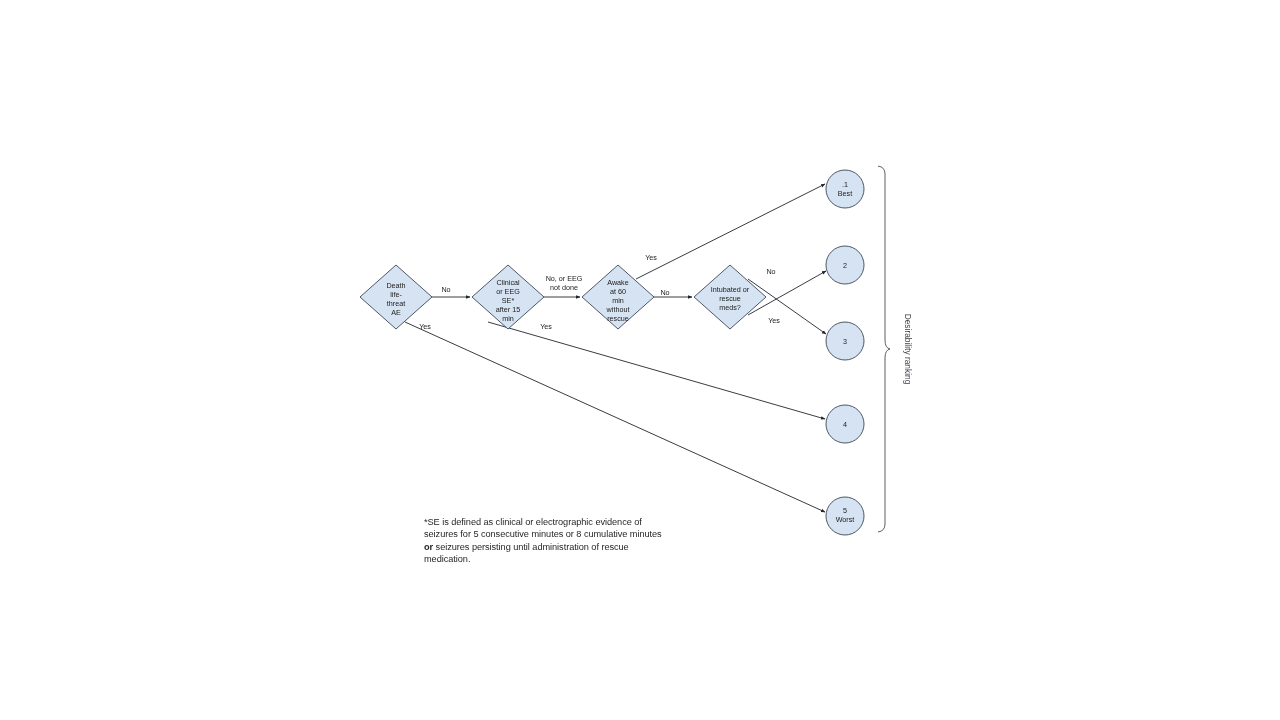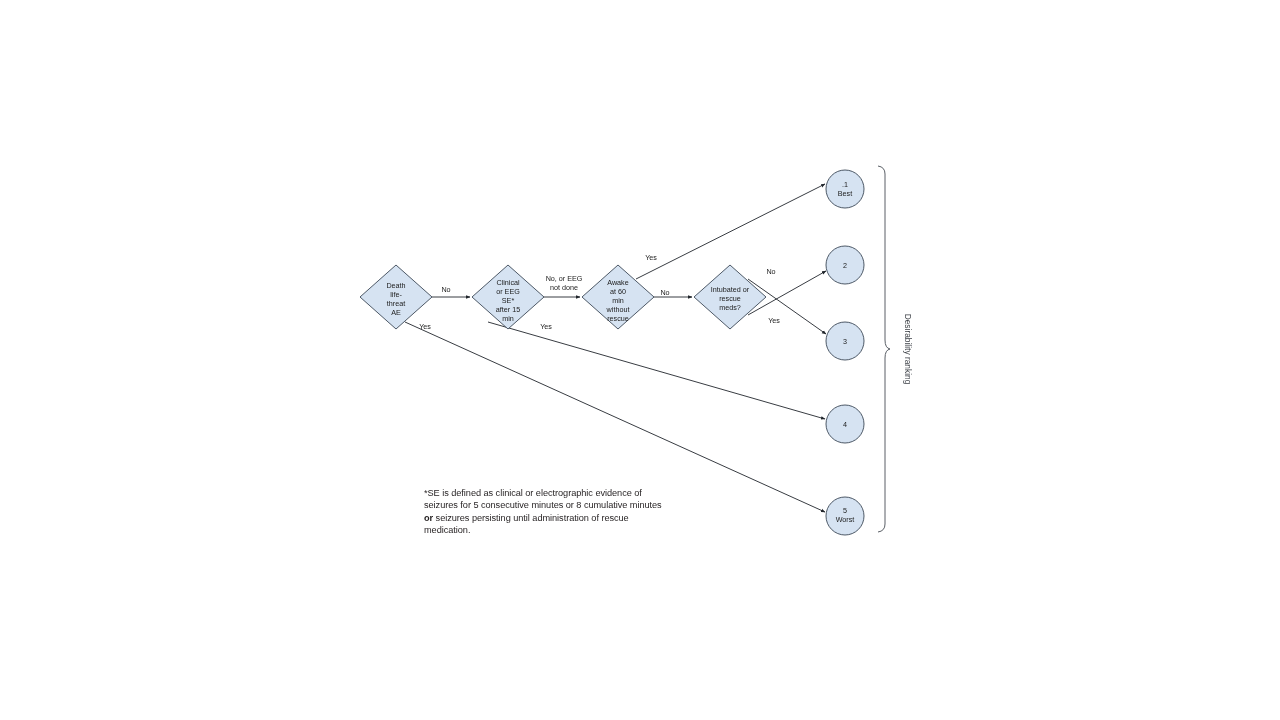--- a/index.html
+++ b/index.html
@@ -52,21 +52,21 @@
     fill: none;
   }
   .bracket-label {
     font-family: "Liberation Sans", sans-serif;
     font-size: 8.4px;
     fill: #3b3f45;
   }
   #footnote {
     position: absolute;
     left: 424px;
-    top: 487px;
+    top: 516px;
     width: 240px;
     font-family: "Liberation Sans", sans-serif;
     font-size: 9.2px;
     line-height: 12.4px;
     color: #231f20;
     letter-spacing: -0.05px;
   }
   #footnote b { font-weight: bold; }
 </style>
 </head>

